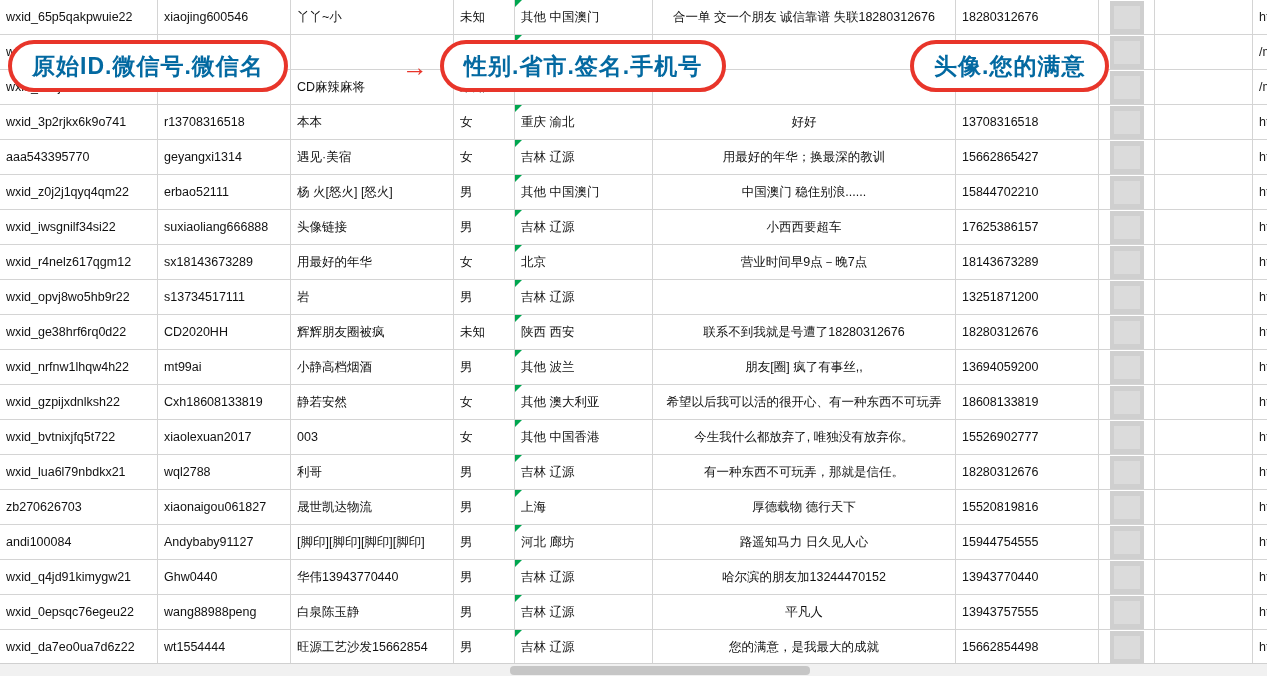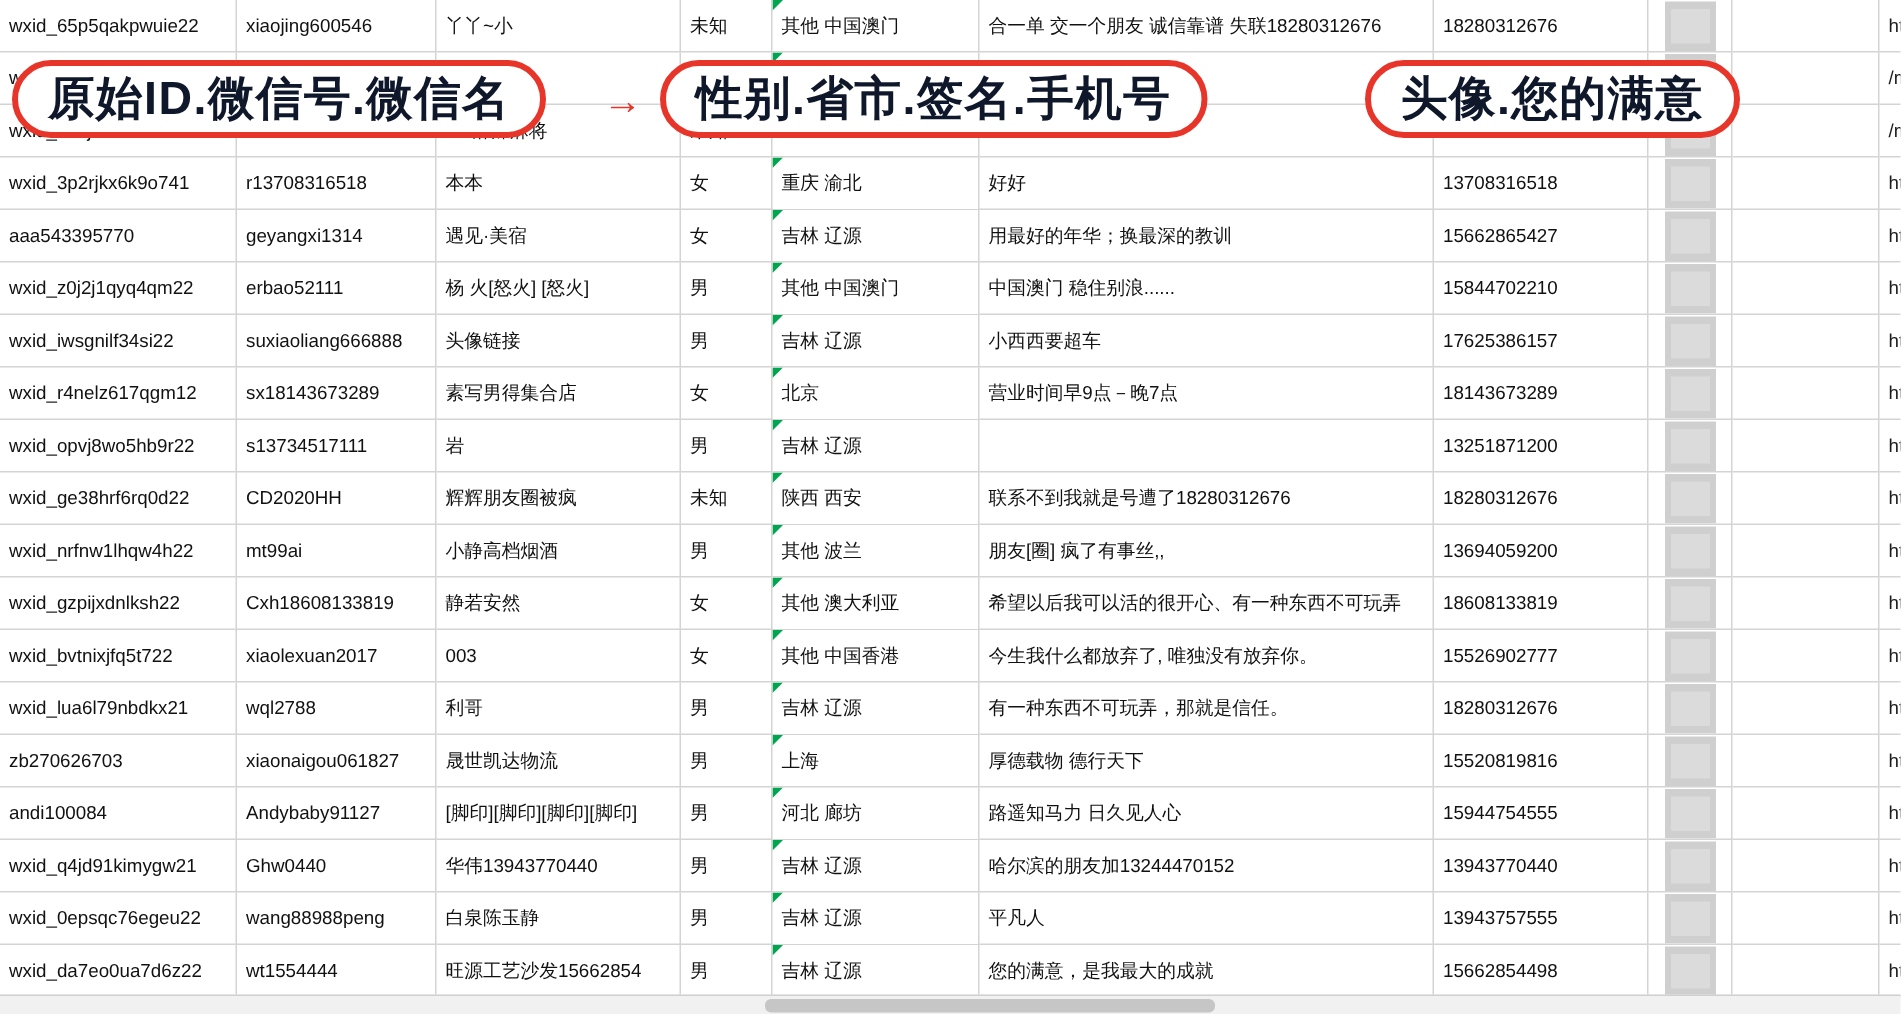--- a/index.html
+++ b/index.html
@@ -42,21 +42,21 @@
     overflow: hidden;
     background: #ffffff;
   }
 
   
   .c0 { width: 145px; }
   .c1 { width: 120px; }
   .c2 { width: 150px; }
   .c3 { width: 48px;  }
   .c4 { width: 125px; margin-left: 44px; }
-  .c5 { width: 290px; }
+  .c5 { width: 290px; text-align: center; }
   .c6 { width: 130px; }
   .c7 { width: 55px;  }
   .c8 { width: 85px;  }
   .c9 { width: 210px; }
 
   td.c0 { padding-left: 4px; }
   td.c9 { color: #1b1b1b; }
 
   
   .thumb-cell {
@@ -91,23 +91,23 @@
 
   
   .banner {
     position: absolute;
     display: flex;
     align-items: center;
     justify-content: center;
     background: #ffffff;
     border: 4px solid #e8352a;
     border-radius: 26px;
-    color: #0f172a;
+    color: #0369a1;
     font-weight: bold;
-    font-size: 31px;
+    font-size: 23px;
     letter-spacing: 1px;
     white-space: nowrap;
     padding: 2px 20px;
     box-sizing: border-box;
   }
   #banner-1 { left: 8px;   top: 40px; height: 52px; }
   #banner-2 { left: 440px; top: 40px; height: 52px; }
   #banner-3 { left: 910px; top: 40px; height: 52px; }
 
   .arrow {
@@ -232,21 +232,21 @@
         <td class="c5">小西西要超车</td>
         <td class="c6">17625386157</td>
         <td class="c7 thumb-cell"><span class="thumb"></span></td>
         <td class="c8"></td>
         <td class="c9">http://wx.qlogo.cn/mmhead</td>
       </tr>
 
       <tr>
         <td class="c0">wxid_r4nelz617qgm12</td>
         <td class="c1">sx18143673289</td>
-        <td class="c2">素写男得集合店</td>
+        <td class="c2">用最好的年华</td>
         <td class="c3">女</td>
         <td class="c4 mark">北京</td>
         <td class="c5">营业时间早9点－晚7点</td>
         <td class="c6">18143673289</td>
         <td class="c7 thumb-cell"><span class="thumb"></span></td>
         <td class="c8"></td>
         <td class="c9">http://wx.qlogo.cn/mmhead</td>
       </tr>
 
       <tr>

